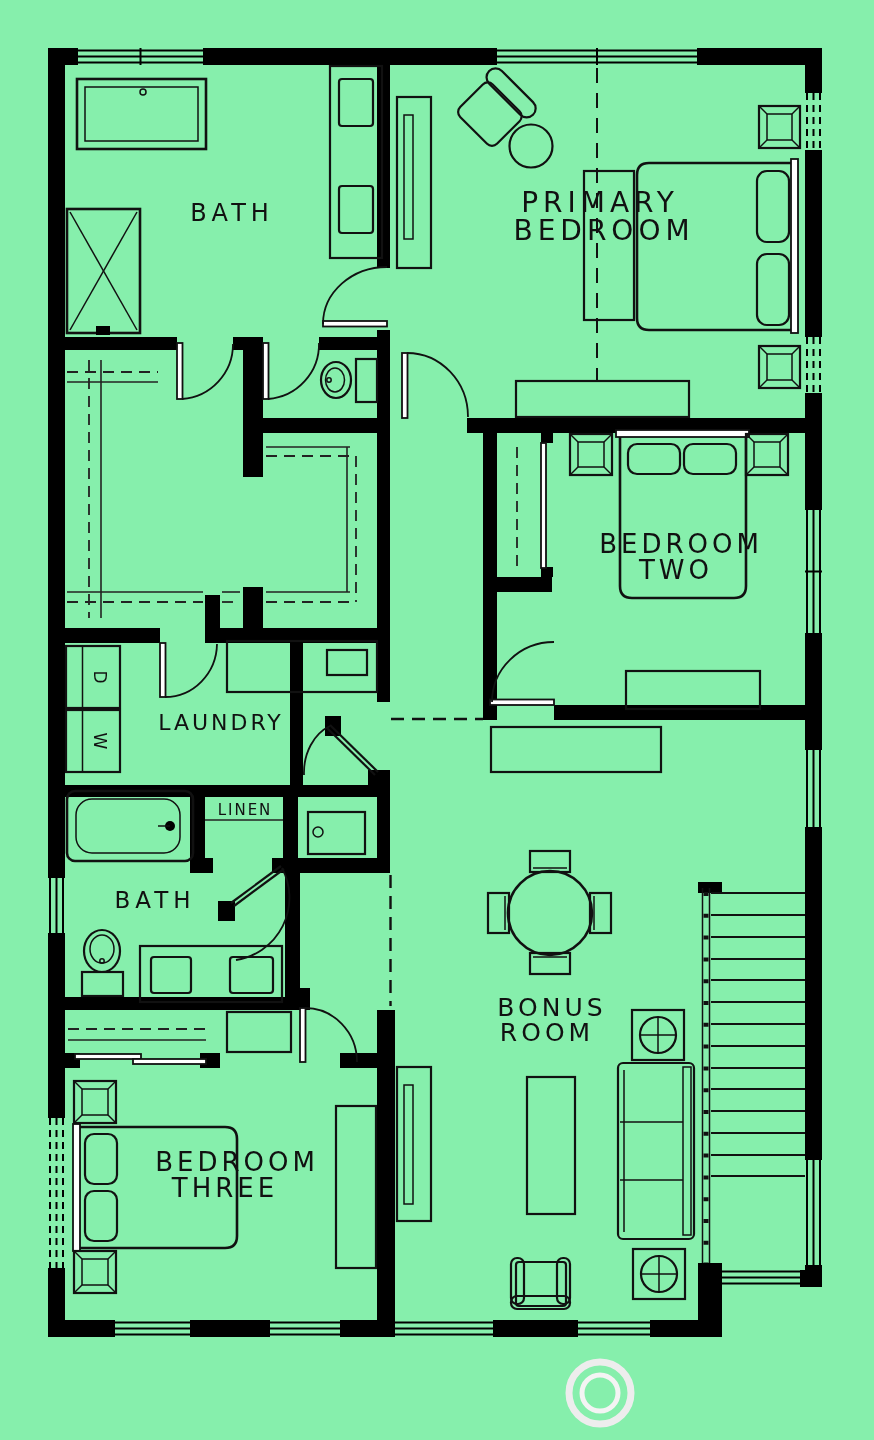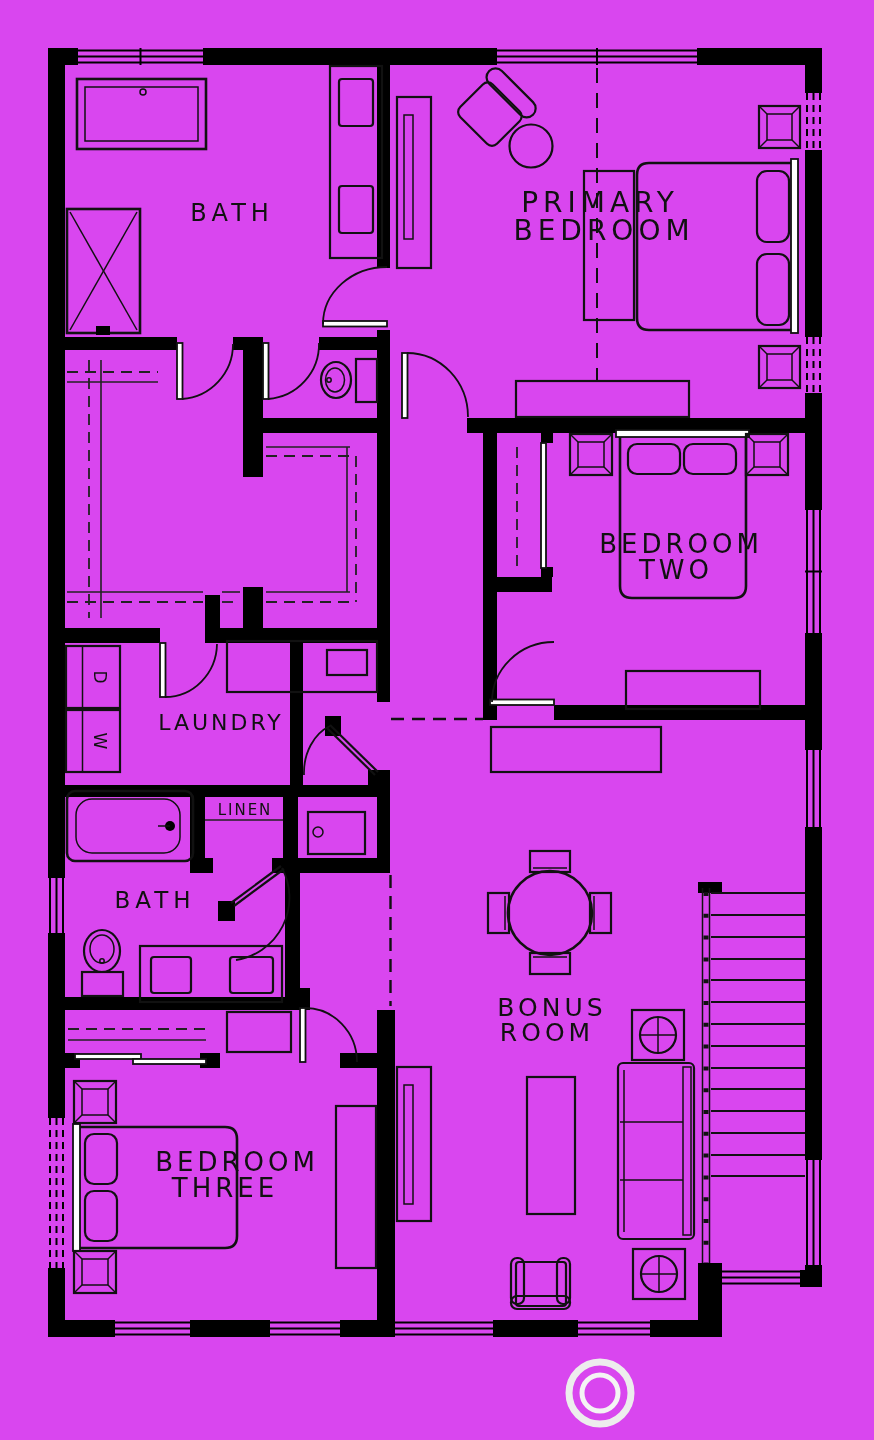--- a/index.html
+++ b/index.html
@@ -1,16 +1,16 @@
 <!DOCTYPE html>
 <html><head>
 <meta charset="utf-8">
 <style>
   html,body{margin:0;padding:0;background:#ffffff;}
-  .stage{width:874px;height:1440px;position:relative;margin:0 auto;background:#d946ef;overflow:hidden;}
+  .stage{width:874px;height:1440px;position:relative;margin:0 auto;background:#86efac;overflow:hidden;}
   svg{display:block;}
   .wall{fill:#000;stroke:none;}
   .f2{fill:none;stroke:#111;stroke-width:2.2;}
   .f25{fill:none;stroke:#111;stroke-width:2.6;}
   .f15{fill:none;stroke:#111;stroke-width:1.5;}
   .win{stroke:#000;stroke-width:2;fill:none;}
   .windash{stroke:#000;stroke-width:2;fill:none;stroke-dasharray:7 5;}
   .opendash{stroke:#111;stroke-width:2.4;fill:none;stroke-dasharray:13 8;}
   .ceildash{stroke:#111;stroke-width:2;fill:none;stroke-dasharray:15 10;}
   .roddash{stroke:#222;stroke-width:1.8;fill:none;stroke-dasharray:11 7;}

